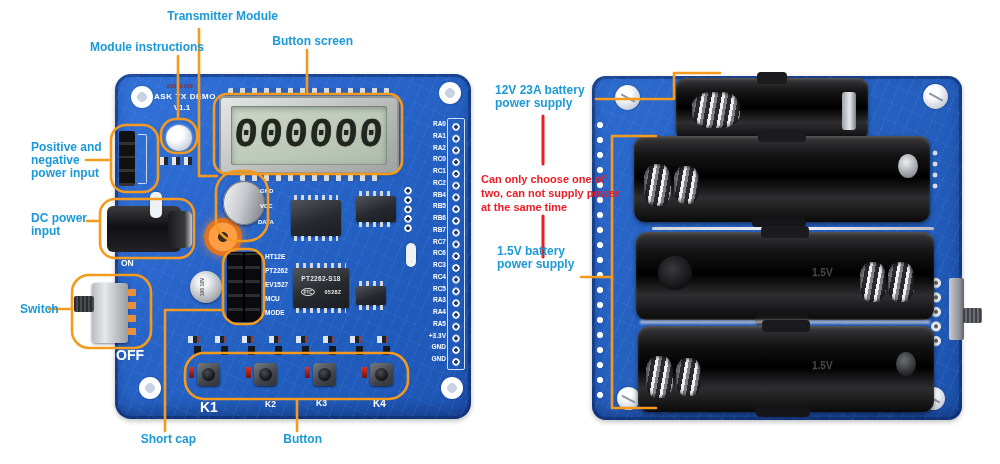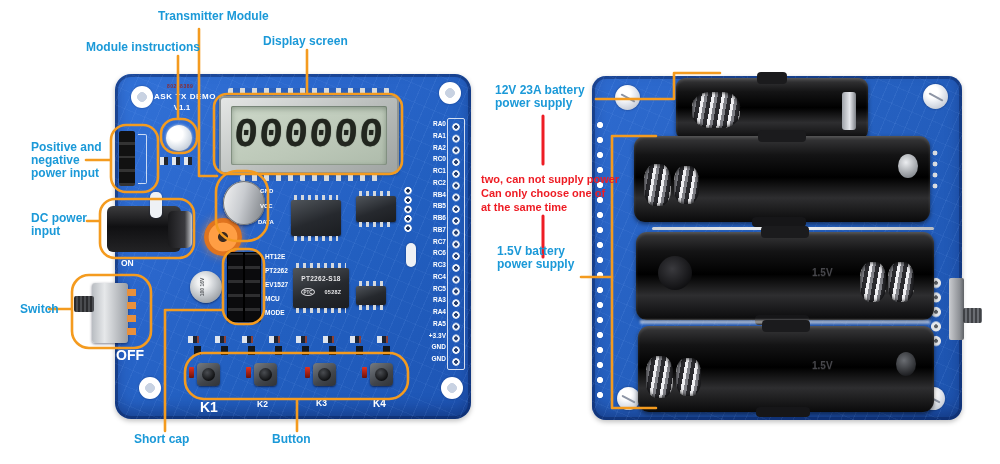--- a/index.html
+++ b/index.html
@@ -75,21 +75,21 @@
   .tact{position:absolute;width:23px;height:23px;border-radius:4px;
     background:linear-gradient(145deg,#767b81,#41454b 60%,#303338);box-shadow:0 1px 2px rgba(0,0,20,.6)}
   .tact::after{content:"";position:absolute;left:5px;top:5px;width:13px;height:13px;border-radius:50%;
     background:radial-gradient(circle at 40% 35%,#4a4d52,#0c0d0f 75%)}
   .diode{position:absolute;width:5px;height:11px;border-radius:1px;background:linear-gradient(180deg,#e2311f,#6b130c)}
   .dotcol{position:absolute}
   .wblob{position:absolute;background:#eef1f5;border-radius:5px;box-shadow:0 0 2px rgba(0,20,60,.5)}
 
   
   .lbl{position:absolute;font:bold 12px/13px "Liberation Sans",sans-serif;color:var(--blue);white-space:nowrap}
-  .lbl.c{text-align:left}
+  .lbl.c{text-align:right}
   .warn{position:absolute;font:bold 11px/14px "Liberation Sans",sans-serif;color:var(--red);white-space:nowrap}
   svg.overlay{position:absolute;inset:0;pointer-events:none}
 </style>
 </head>
 <body>
 
 <div class="canvas">
 
   <div class="pcb" style="left:115px;top:74px;width:356px;height:345px"></div>
   <div class="hole" style="left:131px;top:86px;width:22px;height:22px"></div>
@@ -180,21 +180,21 @@
   <div style="position:absolute;left:194px;top:346px;width:206px;height:9px;background:repeating-linear-gradient(90deg,#14171c 0 7px,transparent 7px 27px)"></div>
   <div class="diode" style="left:189px;top:367px"></div>
   <div class="tact" style="left:197px;top:363px"></div>
   <div class="diode" style="left:246px;top:367px"></div>
   <div class="tact" style="left:254px;top:363px"></div>
   <div class="diode" style="left:305px;top:367px"></div>
   <div class="tact" style="left:313px;top:363px"></div>
   <div class="diode" style="left:362px;top:367px"></div>
   <div class="tact" style="left:370px;top:363px"></div>
   <span class="bt" style="left:200px;top:399px;font-size:14px">K1</span>
-  <span class="bt" style="left:257px;top:399px;font-size:8.5px">K2</span>
+  <span class="bt" style="left:265px;top:399px;font-size:8.5px">K2</span>
   <span class="bt" style="left:316px;top:398px;font-size:8.5px">K3</span>
   <span class="bt" style="left:373px;top:398px;font-size:10px">K4</span>
 
   <div class="pcb" style="left:592px;top:76px;width:370px;height:344px;border-radius:14px;background:linear-gradient(135deg,#2e6bd0,#2560c0 45%,#1d53ae 100%)"></div>
   <div class="screw" style="left:615px;top:85px;width:25px;height:25px"></div>
   <div class="screw" style="left:923px;top:84px;width:25px;height:25px"></div>
   <div class="screw" style="left:617px;top:387px;width:23px;height:23px"></div>
   <div class="screw" style="left:922px;top:387px;width:23px;height:23px"></div>
   <div class="dotcol" style="left:594px;top:118px;width:12px;height:285px;background-image:radial-gradient(circle at 6px 7px,#fff 0 2.8px,transparent 3.3px);background-size:12px 15px"></div>
   <div class="dotcol" style="left:930px;top:148px;width:10px;height:44px;background-image:radial-gradient(circle at 5px 5px,#d9dde2 0 2.2px,transparent 2.7px);background-size:10px 11px"></div>
@@ -248,21 +248,21 @@
       <polyline points="656,136 612,136 612,408 656,408"></polyline>
     </g>
     <g stroke="#ee1c24" stroke-width="3" fill="none" stroke-linecap="round">
       <line x1="543" y1="116" x2="543" y2="164"></line>
       <line x1="543" y1="216" x2="543" y2="257"></line>
     </g>
   </svg>
 
   <div class="lbl c" style="left:158px;top:10px;width:120px">Transmitter Module</div>
   <div class="lbl c" style="left:86px;top:41px;width:118px">Module instructions</div>
-  <div class="lbl c" style="left:263px;top:35px;width:90px">Display screen</div>
+  <div class="lbl c" style="left:263px;top:35px;width:90px">Button screen</div>
   <div class="lbl" style="left:31px;top:141px">
     <div>Positive and</div>
     <div>negative</div>
     <div>power input</div>
   </div>
   <div class="lbl" style="left:31px;top:212px">
     <div>DC power</div>
     <div>input</div>
   </div>
   <div class="lbl" style="left:20px;top:303px">Switch</div>
@@ -270,18 +270,18 @@
   <div class="lbl c" style="left:272px;top:433px;width:50px">Button</div>
   <div class="lbl" style="left:495px;top:84px">
     <div>12V 23A battery</div>
     <div>power supply</div>
   </div>
   <div class="lbl" style="left:497px;top:245px">
     <div>1.5V battery</div>
     <div>power supply</div>
   </div>
   <div class="warn" style="left:481px;top:172px">
+    <div>Can only choose one of</div>
     <div>two, can not supply power</div>
-    <div>Can only choose one of</div>
     <div>at the same time</div>
   </div>
 
 </div>
 
 </body></html>

